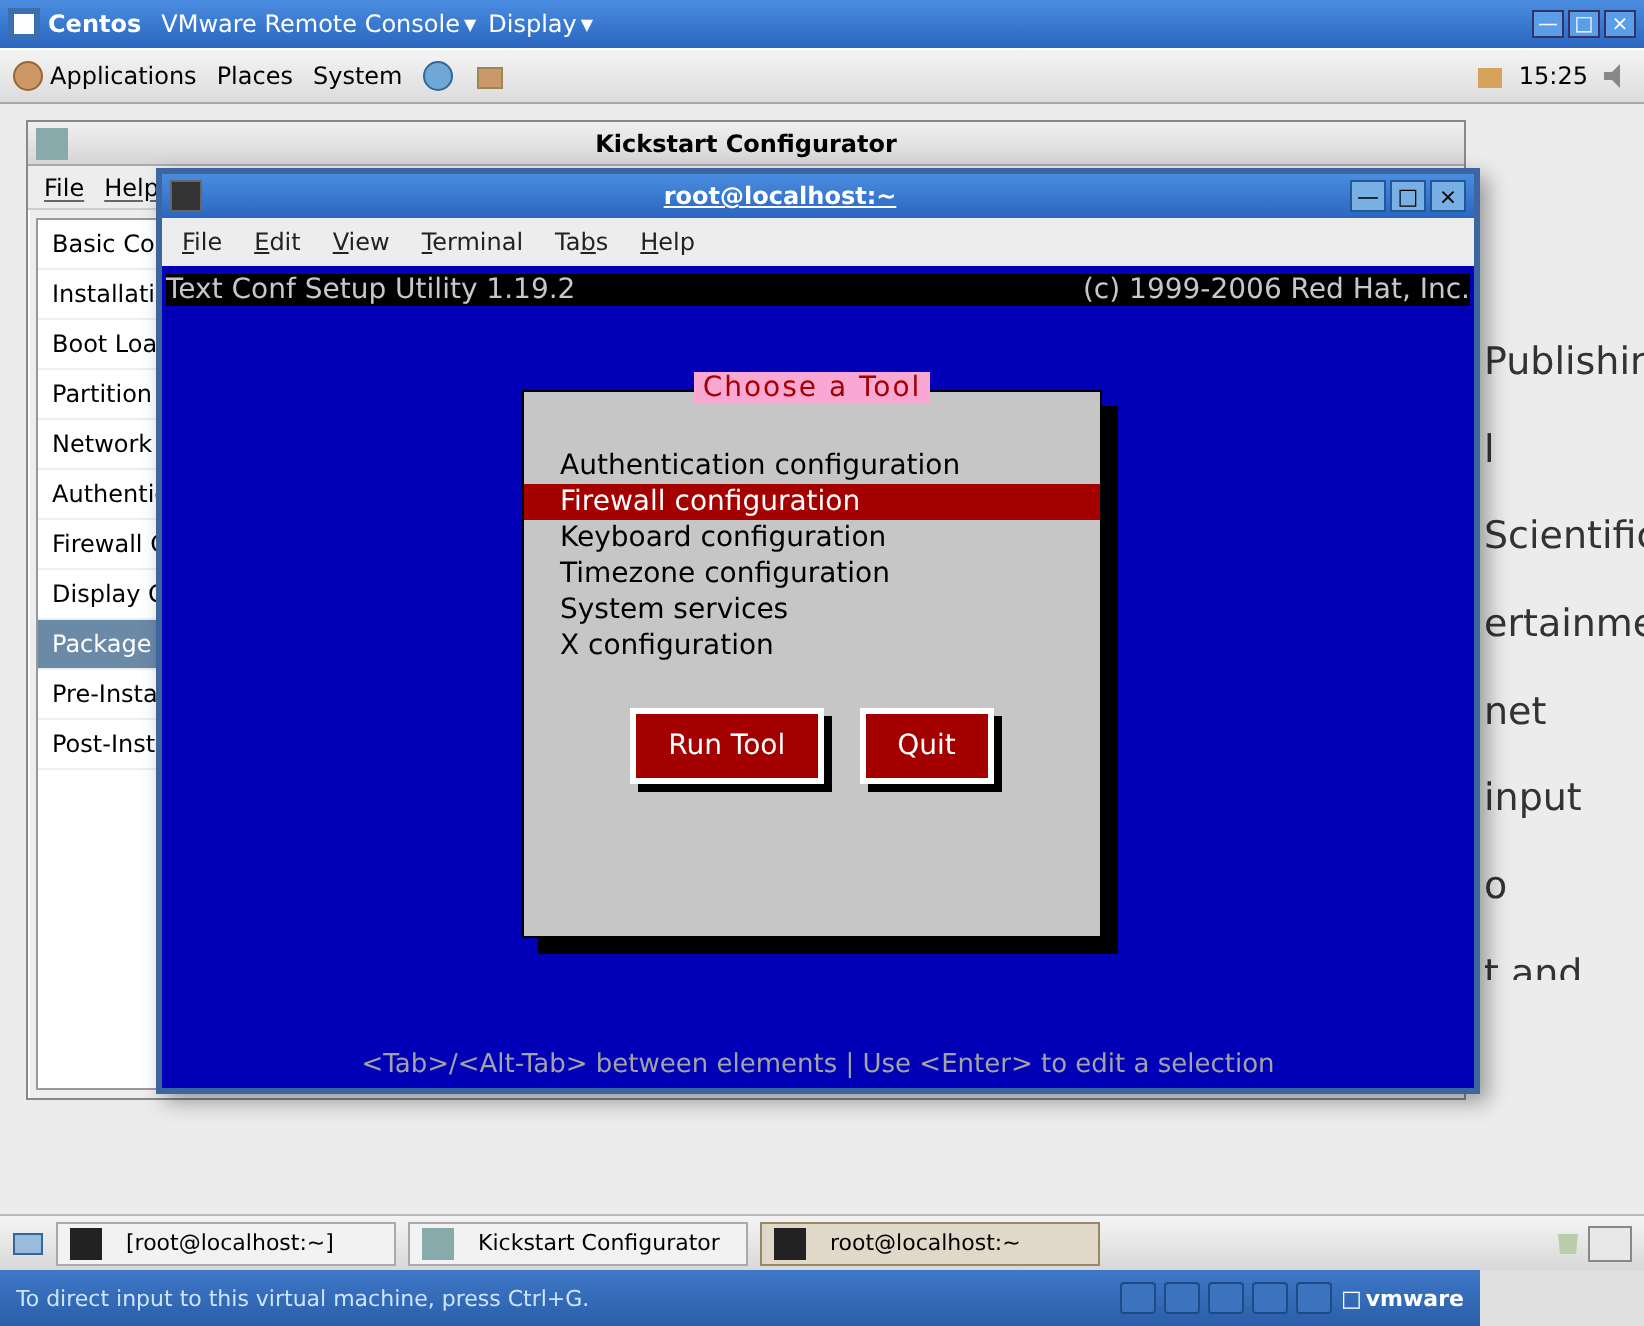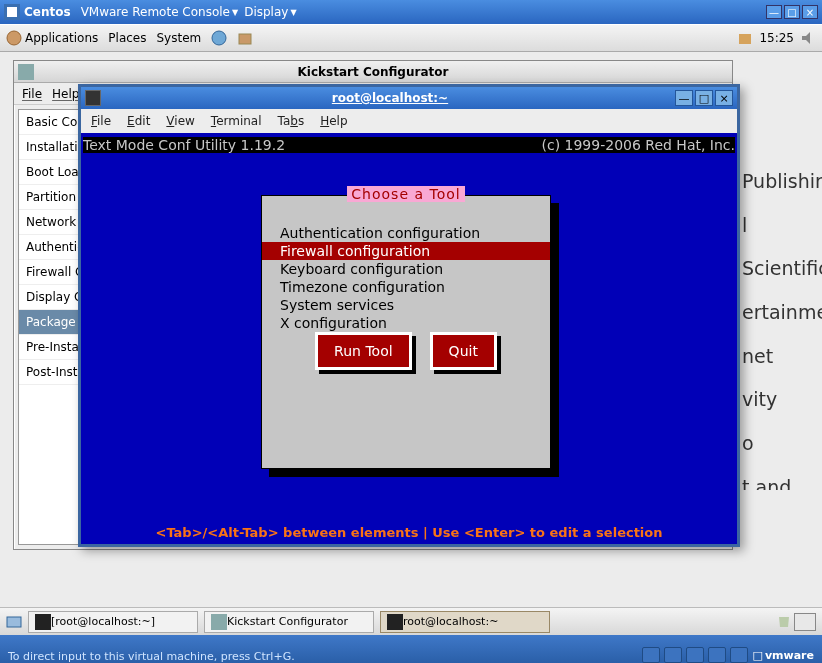--- a/index.html
+++ b/index.html
@@ -36,28 +36,28 @@
 .term-menu { height:24px; background:#ededed; display:flex; align-items:center; font-size:12px; padding:0 10px; gap:16px; color:#222; }
 .term-menu u { text-decoration:underline; }
 .term-body { position:relative; height:calc(100% - 46px); background:#0100b7; font-family:"DejaVu Sans Mono",monospace; font-size:14px; }
 .util-h { position:absolute; top:4px; left:2px; right:2px; display:flex; justify-content:space-between; color:#c7c7c7; background:#000; }
 .panel { position:absolute; left:180px; top:62px; width:290px; height:274px; background:#c6c6c6; border:1px solid #000; box-shadow:8px 8px 0 #000; }
 .panel-title { text-align:center; color:#a40000; font-weight:normal; margin-top:-10px; }
 .panel-title span { background:#f9a8d4; padding:0 4px; letter-spacing:1px; }
 .tool-list { margin-top:22px; }
 .tool-list div { padding:1px 18px; color:#000; }
 .tool-list div.sel { background:#a40000; color:#fff; }
-.btns-row { display:flex; gap:18px; justify-content:center; }
+.btns-row { display:flex; gap:18px; margin-top:22px; justify-content:center; }
 .tui-btn { background:#a40000; color:#fff; padding:8px 16px; border:3px solid #fff; box-shadow:4px 4px 0 #000; }
-.hint { position:absolute; bottom:4px; left:0; right:0; text-align:center; color:#f97316; font-weight:bold; font-size:13px; }
+.hint { position:absolute; bottom:4px; left:0; right:0; text-align:center; color:#a3a3a3; font-weight:normal; font-size:13px; }
 
 .bottom-panel { position:absolute; left:0; bottom:28px; height:28px; width:822px; background:linear-gradient(#f4f4f4,#d8d8d8); border-top:1px solid #bbb; display:flex; align-items:center; font-size:11px; padding:0 6px; gap:6px; }
-.task { border:1px solid #aaa; padding:2px 6px; background:#f2f2f2; display:flex; align-items:center; gap:0; min-width:170px; }
+.task { border:1px solid #aaa; padding:2px 6px; background:#f2f2f2; display:flex; align-items:center; gap:12px; min-width:170px; }
 .task.act { background:#e0d8c8; border:1px solid #998866; }
-.status { position:absolute; left:0; bottom:0; height:28px; width:822px; background:linear-gradient(#3f78c8,#2a5fa8); color:#cfe4ff; font-size:11px; display:flex; align-items:flex-end; padding:0 8px; }
+.status { position:absolute; left:0; bottom:0; height:28px; width:740px; background:linear-gradient(#3f78c8,#2a5fa8); color:#cfe4ff; font-size:11px; display:flex; align-items:center; padding:0 8px; }
 .status .r { margin-left:auto; display:flex; gap:4px; align-items:center; }
 .status .ind { width:18px;height:16px;border:1px solid #1f4b84;background:#3c73bf;border-radius:2px; }
 .vmw { color:#fff;font-weight:bold;display:flex;align-items:center;gap:2px;}
 </style>
 </head>
 <body>
 
 <div class="vm-titlebar">
   <svg class="logo" viewBox="0 0 16 16">
       <rect width="16" height="16" fill="#3a6fb0"></rect>
@@ -137,21 +137,21 @@
           <div>Post-Install</div>
         </div>
     </div>
   </div>
 
   <div class="right-partial" id="rightp">
       <div>Publishing</div>
       <div>l Scientific</div>
       <div>ertainment</div>
       <div>net</div>
-      <div>vity</div>
+      <div>input</div>
       <div>o</div>
       <div>t and</div>
     </div>
 
   <div class="term">
     <div class="term-title">
       <div class="ico"></div>
       <span class="t">root@localhost:~</span>
       <div class="btns">
         <div class="b">—</div>
@@ -162,21 +162,21 @@
     <div class="term-menu">
       <span><u>F</u>ile</span>
       <span><u>E</u>dit</span>
       <span><u>V</u>iew</span>
       <span><u>T</u>erminal</span>
       <span>Ta<u>b</u>s</span>
       <span><u>H</u>elp</span>
     </div>
     <div class="term-body">
       <div class="util-h">
-        <span>Text Mode Conf Utility 1.19.2</span>
+        <span>Text Conf Setup Utility 1.19.2</span>
         <span>(c) 1999-2006 Red Hat, Inc.</span>
       </div>
       <div class="panel">
         <div class="panel-title"><span>Choose a Tool</span></div>
         <div class="tool-list" id="tool-list">
             <div>Authentication configuration</div>
             <div class="sel">Firewall configuration</div>
             <div>Keyboard configuration</div>
             <div>Timezone configuration</div>
             <div>System services</div>

